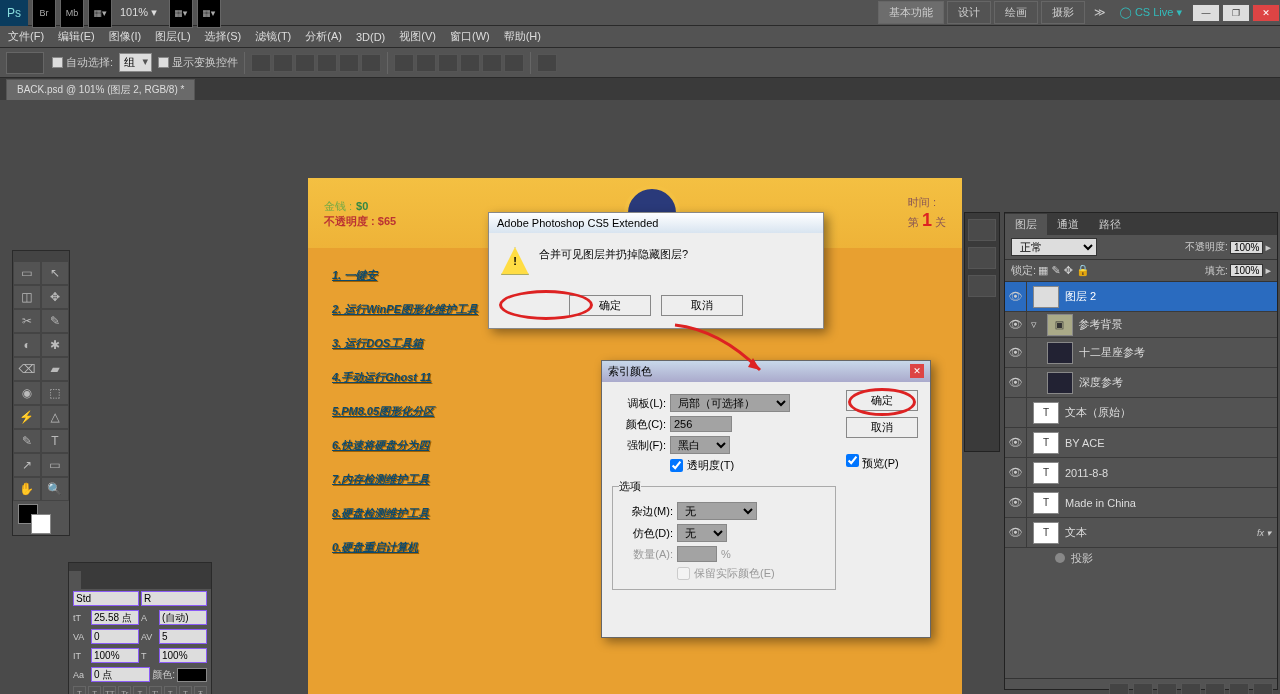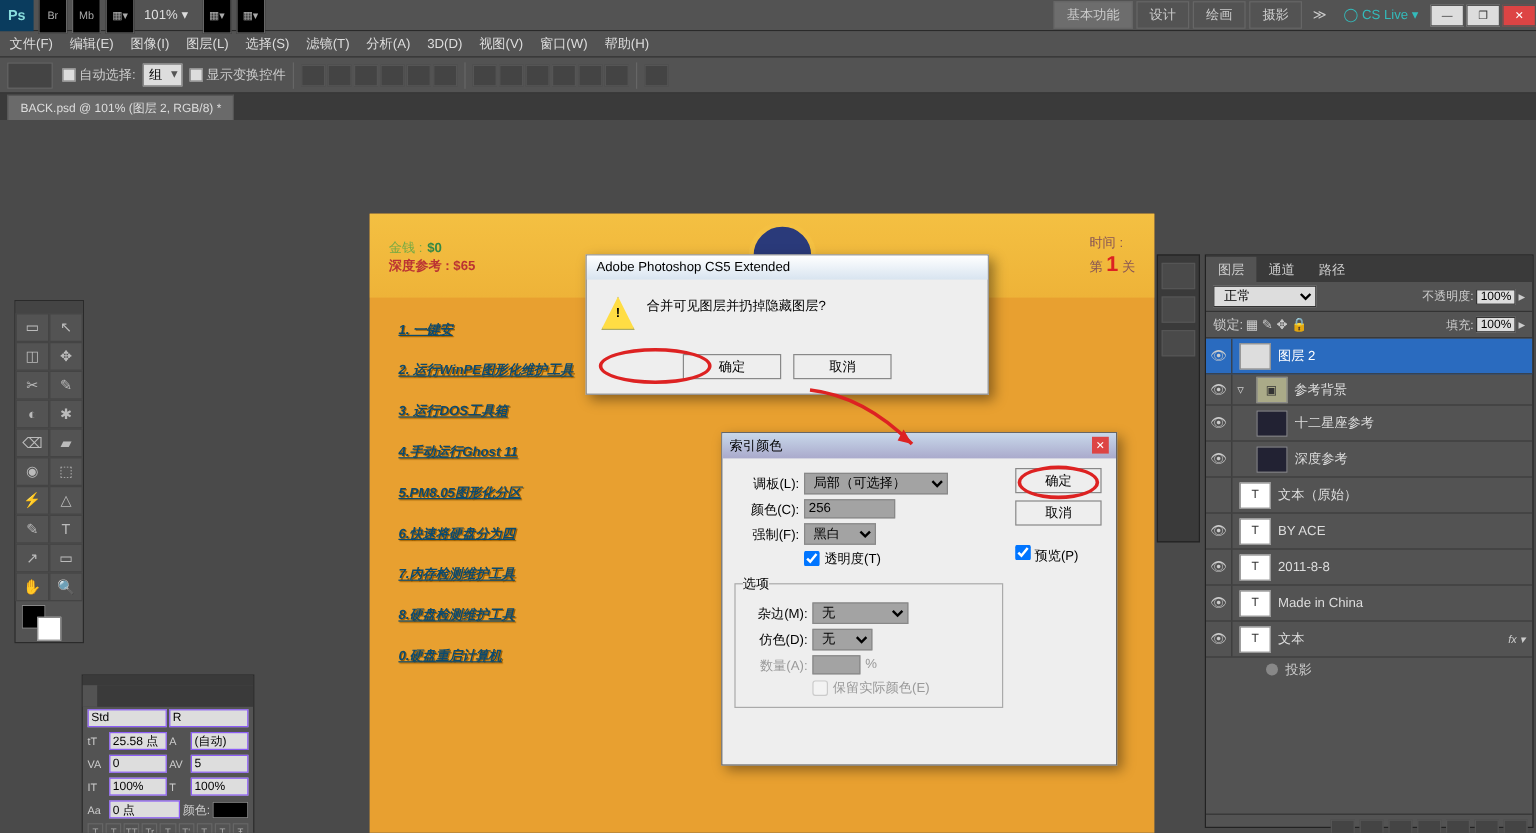--- a/index.html
+++ b/index.html
@@ -1,18 +1,18 @@
 <!DOCTYPE html>
 <html><head>
 <meta charset="utf-8">
 <style>
 *{box-sizing:border-box;margin:0;padding:0;font-family:"Microsoft YaHei",Tahoma,sans-serif;font-size:11px;}
 body{background:#4a4a4a;width:1280px;height:694px;overflow:hidden;position:relative;color:#ccc;}
 .app-top{height:26px;background:#535353;display:flex;align-items:center;border-bottom:1px solid #2a2a2a;}
-.ps-logo{width:28px;height:26px;background:#0a3c5e;color:#8dd;display:flex;align-items:center;justify-content:center;font-weight:bold;font-size:12px;}
+.ps-logo{width:28px;height:26px;background:#0a3c5e;color:#8dd;display:flex;align-items:center;justify-content:center;font-weight:normal;font-size:12px;}
 .app-top .btn{width:24px;height:30px;border:1px solid #666;margin-left:4px;background:#000000;display:flex;align-items:center;justify-content:center;font-size:9px;color:#aaa;}
 .zoom{margin:0 8px;color:#ddd;}
 .spacer{flex:1;}
 .workspace-btn{padding:3px 10px;border:1px solid #666;margin-right:3px;color:#ccc;}
 .workspace-btn.active{background:#6d6d6d;}
 .cslive{color:#3bb;margin:0 8px;}
 .win-ctrl{width:28px;height:18px;border:1px solid #555;background:#ddd;color:#333;display:flex;align-items:center;justify-content:center;margin-left:2px;font-size:9px;}
 .win-close{background:#d44;color:#fff;}
 .menu-bar{height:22px;background:#535353;display:flex;align-items:center;padding:0 8px;border-bottom:1px solid #2a2a2a;}
 .menu-bar span{margin-right:14px;color:#ddd;}
@@ -172,21 +172,21 @@
 <div class="tab-strip">
   <div class="doc-tab">BACK.psd @ 101% (图层 2, RGB/8) *</div>
 </div>
 
 <div class="canvas-area">
 
   <div class="canvas">
     <div class="header">
       <div>
         <div class="left"><span>金钱 :</span> <b>$0</b></div>
-        <div class="goal"><span>深度参考 :</span> <span>$65</span></div>
+        <div class="goal"><span>不透明度 :</span> <span>$65</span></div>
       </div>
       <div class="avatar"></div>
       <div class="level">
         <div>时间 :</div>
         <div><span>第</span> <span class="num">1</span> <span>关</span></div>
       </div>
     </div>
     <div class="body-text">
       <div>1. 一键安</div>
       <div>2. 运行WinPE图形化维护工具</div>
@@ -298,21 +298,21 @@
     <span class="close-x">✕</span>
   </div>
   <div class="content">
     <div class="left">
       <div class="row">
           <label>调板(L):</label>
           <select style="width:120px;"><option>局部（可选择）</option></select>
         </div>
       <div class="row">
           <label>颜色(C):</label>
-          <input type="text" style="width: 76px;" value="256">
+          <input type="text" style="width: 62px;" value="256">
         </div>
       <div class="row">
           <label>强制(F):</label>
           <select style="width:60px;"><option>黑白</option></select>
         </div>
       <div class="row" style="padding-left:58px;">
           <input type="checkbox" checked="" style=""> 
           <span>透明度(T)</span>
         </div>
       <fieldset>

